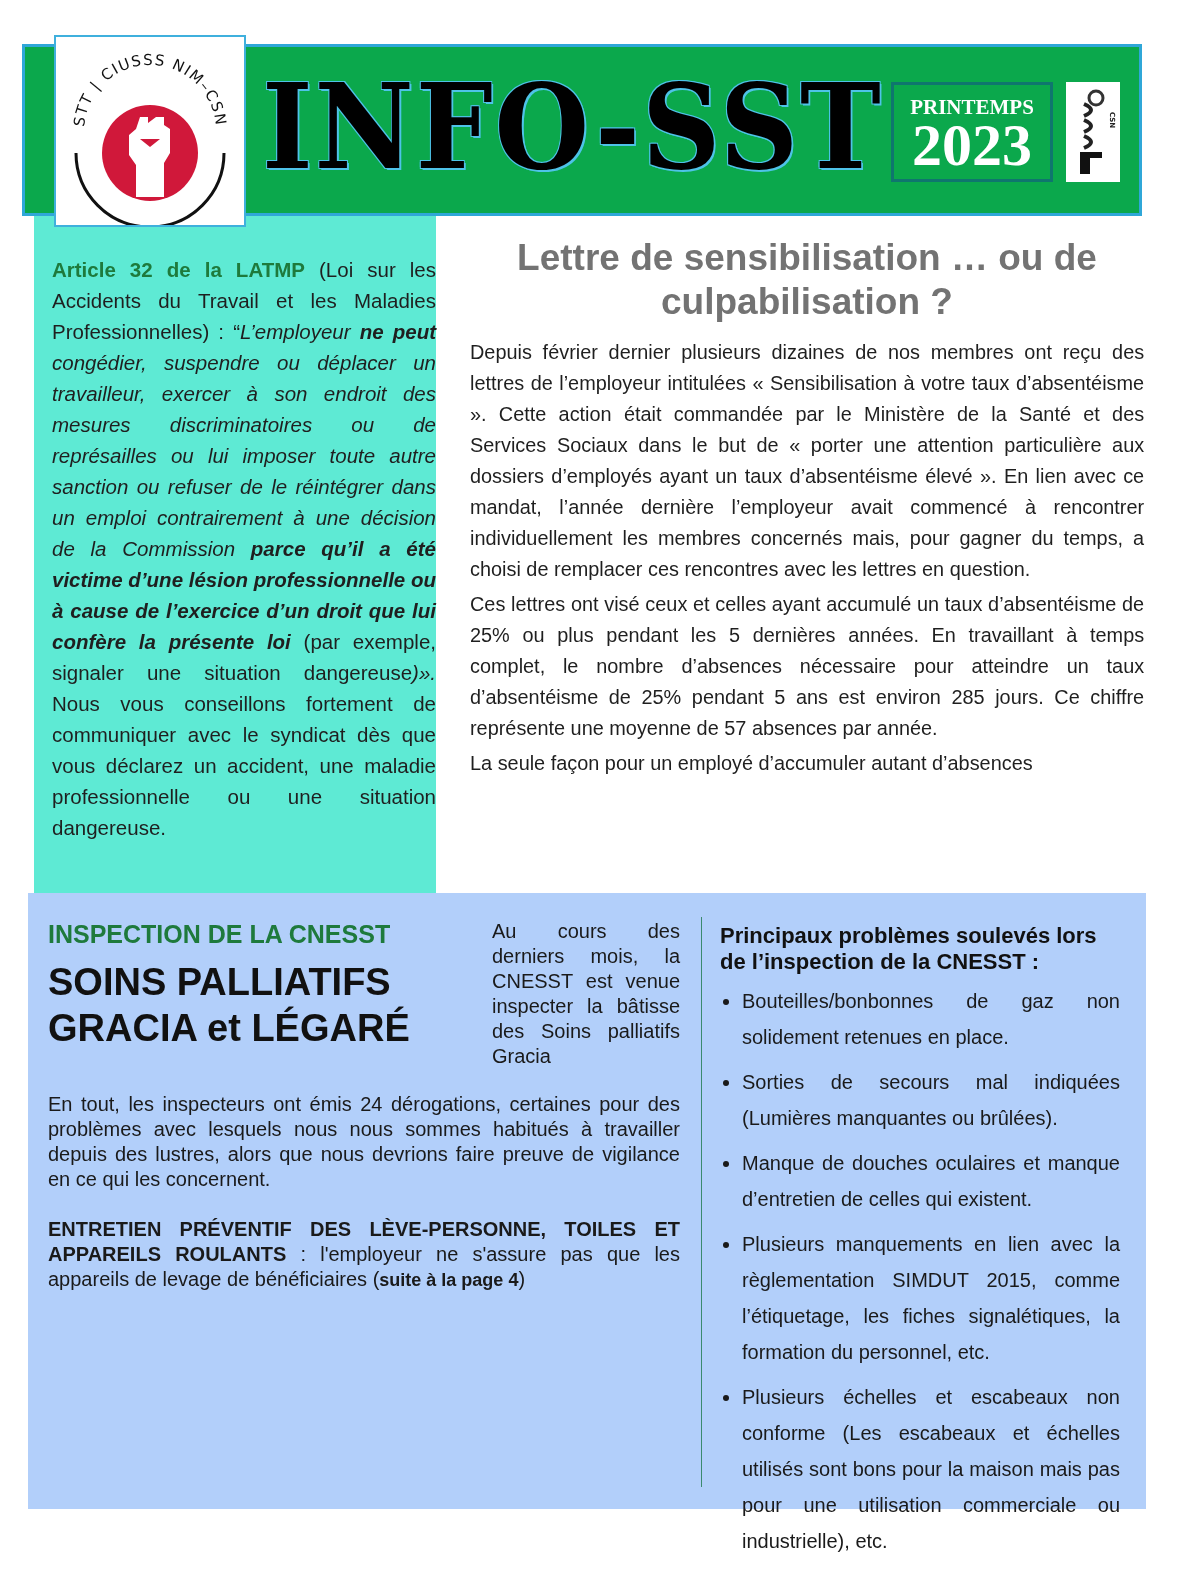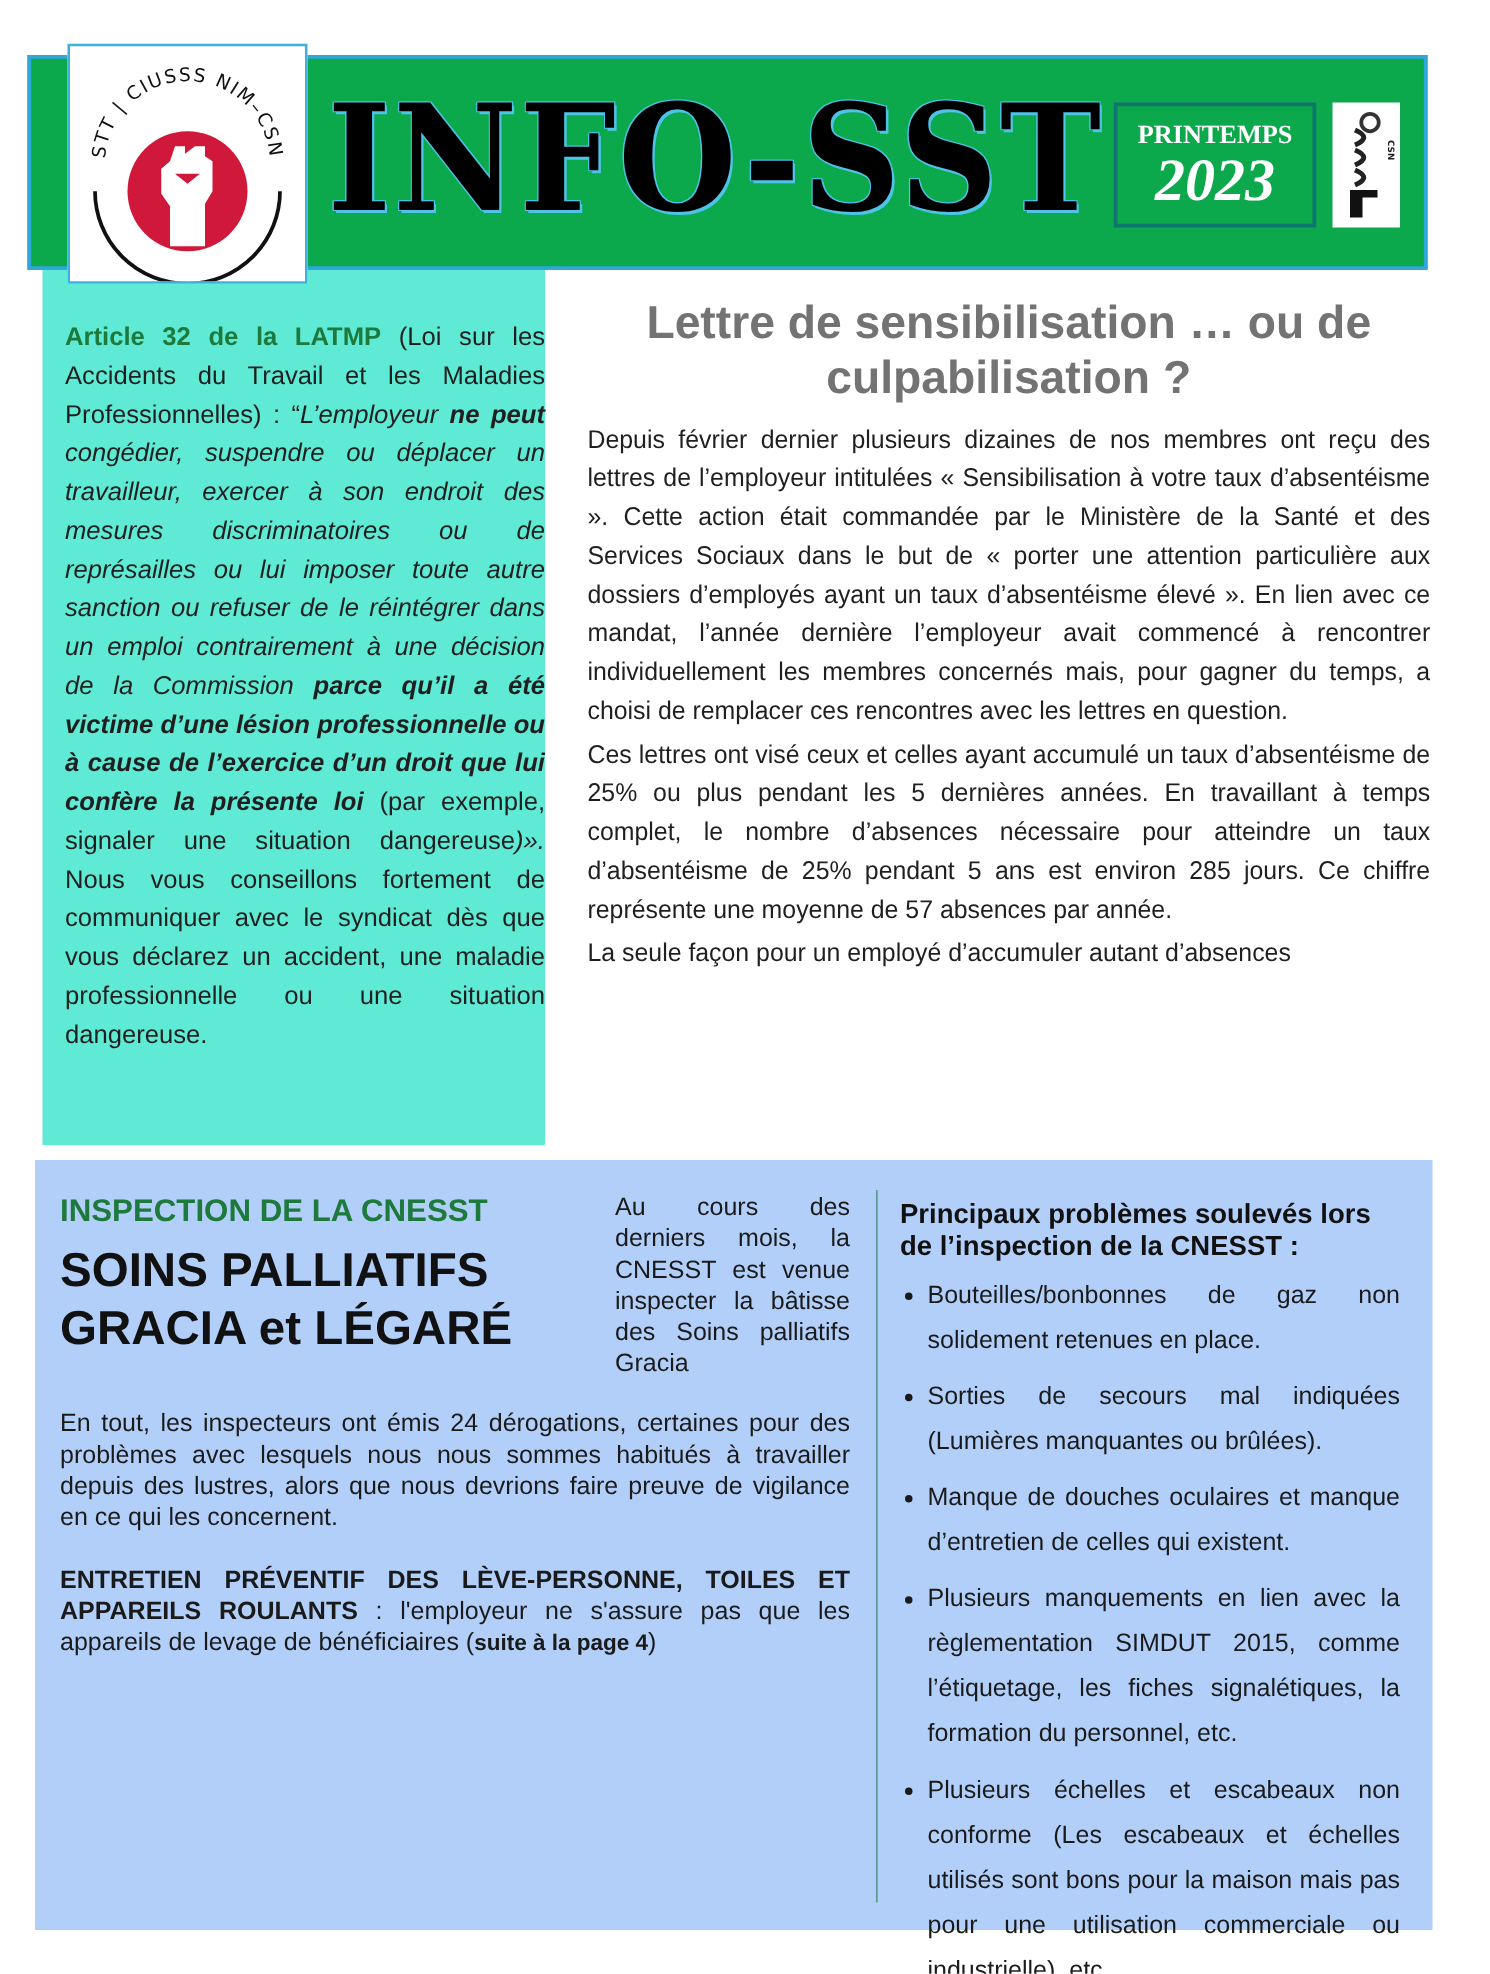--- a/index.html
+++ b/index.html
@@ -14,41 +14,41 @@
   .logo-box svg { position:absolute; left:0; top:0; }
   .title { position:absolute; left:262px; top:62px; height:130px;
            font-family:"DejaVu Serif", serif; font-weight:bold; font-size:118px;
            letter-spacing:2px; color:#000; line-height:130px;
            text-shadow: 2px 2px 0 #4ec3e8, -1px -1px 0 #4ec3e8, 1px -1px 0 #4ec3e8, -1px 1px 0 #4ec3e8; z-index:2;
            transform:scaleX(0.92); transform-origin:left center; white-space:nowrap; }
   .edition { position:absolute; left:891px; top:82px; width:162px; height:100px;
              border:3px solid #0f766e; box-sizing:border-box; text-align:center; color:#fff;
              font-family:"Liberation Serif", serif; font-weight:bold; z-index:2; }
   .edition .season { font-size:21px; margin-top:10px; letter-spacing:0; }
-  .edition .year { font-size:48px; line-height:50px;font-style:italic; }
+  .edition .year { font-size:60px; line-height:50px; }
   .fsss { position:absolute; left:1066px; top:82px; width:54px; height:100px; background:#fff; z-index:2; }
 
   
   .sidebar { position:absolute; left:34px; top:216px; width:402px; height:700px; background:#5eead4; }
   .sidebar p { position:absolute; left:18px; top:38px; width:384px; margin:0;
                font-size:20.5px; line-height:31px; text-align:justify; color:#1f1f1f; }
   .green { color:#1e7a3c; font-weight:bold; }
   .it { font-style:italic; }
   .b { font-weight:bold; }
 
   
   .article { position:absolute; left:470px; top:234px; width:674px; }
   .kicker { text-align:center; color:#1e9a4a; font-weight:bold; font-size:23.5px; line-height:30px; margin:0; white-space:nowrap; }
   .headline { text-align:center; font-weight:bold; font-size:37px; line-height:44px; margin:2px 0 12px 0; color:#737373; }
   .body-p { font-family:"Liberation Sans", sans-serif; font-size:20.5px; line-height:31px;
             text-align:justify; margin:0 0 4px 0; color:#1f1f1f; transform:scaleX(0.97); transform-origin:left top; width:695px; }
   .suite { text-align:right; font-weight:bold; font-size:17px; margin-top:0; }
 
   
-  .bottom { position:absolute; left:28px; top:928px; width:1118px; height:616px; background:#b2cffa; }
+  .bottom { position:absolute; left:28px; top:893px; width:1118px; height:616px; background:#b2cffa; }
   .b-left { position:absolute; left:20px; top:26px; width:632px; }
   .b-kicker { color:#1e7a3c; font-weight:bold; font-size:25px; margin:0; line-height:30px; }
   .b-title { font-weight:bold; font-size:38px; line-height:46px; margin:10px 0 0 0; color:#111; width:420px; }
   .b-intro { position:absolute; left:444px; top:0px; width:188px; font-size:20px; line-height:25px; text-align:justify; margin:0; }
   .b-text { font-size:20px; line-height:25px; text-align:justify; margin:0; }
   .b-block { position:absolute; left:0; width:632px; }
   .divider { position:absolute; left:673px; top:24px; width:1px; height:570px; background:#3b8a6e; }
   .b-right { position:absolute; left:692px; top:30px; width:400px; }
   .b-right h3 { font-size:22px; line-height:26px; margin:0 0 8px 0; font-weight:bold; color:#111; }
   .b-right ul { margin:0; padding:0 0 0 22px; }

